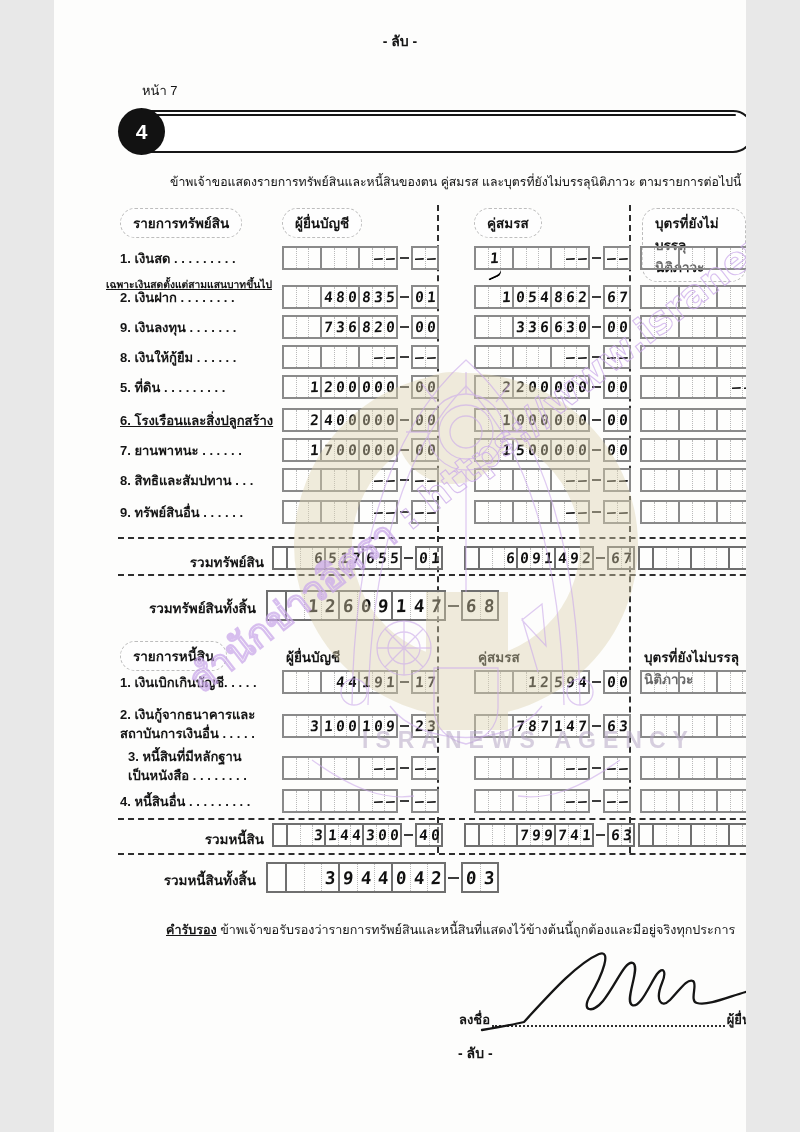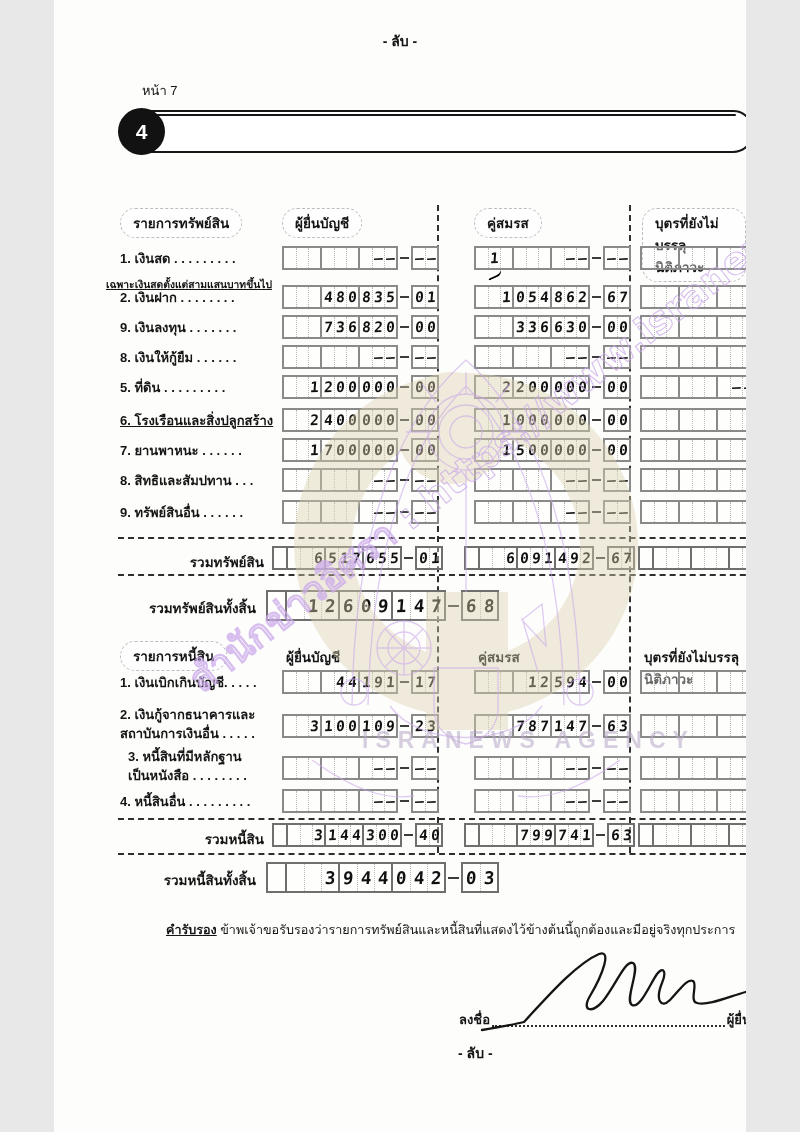--- a/index.html
+++ b/index.html
@@ -66,20 +66,21 @@
 
 <div class="sheet">
 
   <div class="abs conf" style="left:0;right:0;top:30;top:30px;text-align:center">- ลับ -</div>
 
   <div class="abs pageno" style="left:88px;top:80px">หน้า 7</div>
 
   <div class="banner"></div>
   <div class="banner-num">4</div>
 
+  <div class="abs intro" style="left:116px;top:172px;width:630px">ข้าพเจ้าขอแสดงรายการทรัพย์สินและหนี้สินของตน  คู่สมรส  และบุตรที่ยังไม่บรรลุนิติภาวะ  ตามรายการต่อไปนี้</div>
 
   <div class="abs" style="left:66px;top:208px"><span class="bubble">รายการทรัพย์สิน</span></div>
   <div class="abs" style="left:228px;top:208px"><span class="bubble">ผู้ยื่นบัญชี</span></div>
   <div class="abs" style="left:420px;top:208px"><span class="bubble">คู่สมรส</span></div>
   <div class="abs" style="left:588px;top:208px"><span class="bubble">บุตรที่ยังไม่บรรลุนิติภาวะ</span></div>
 
   <div class="abs" style="left:66px;top:641px"><span class="bubble">รายการหนี้สิน</span></div>
   <div class="abs colhead" style="left:232px;top:646px">ผู้ยื่นบัญชี</div>
   <div class="abs colhead" style="left:424px;top:646px">คู่สมรส</div>
   <div class="abs colhead" style="left:590px;top:646px">บุตรที่ยังไม่บรรลุนิติภาวะ</div>

